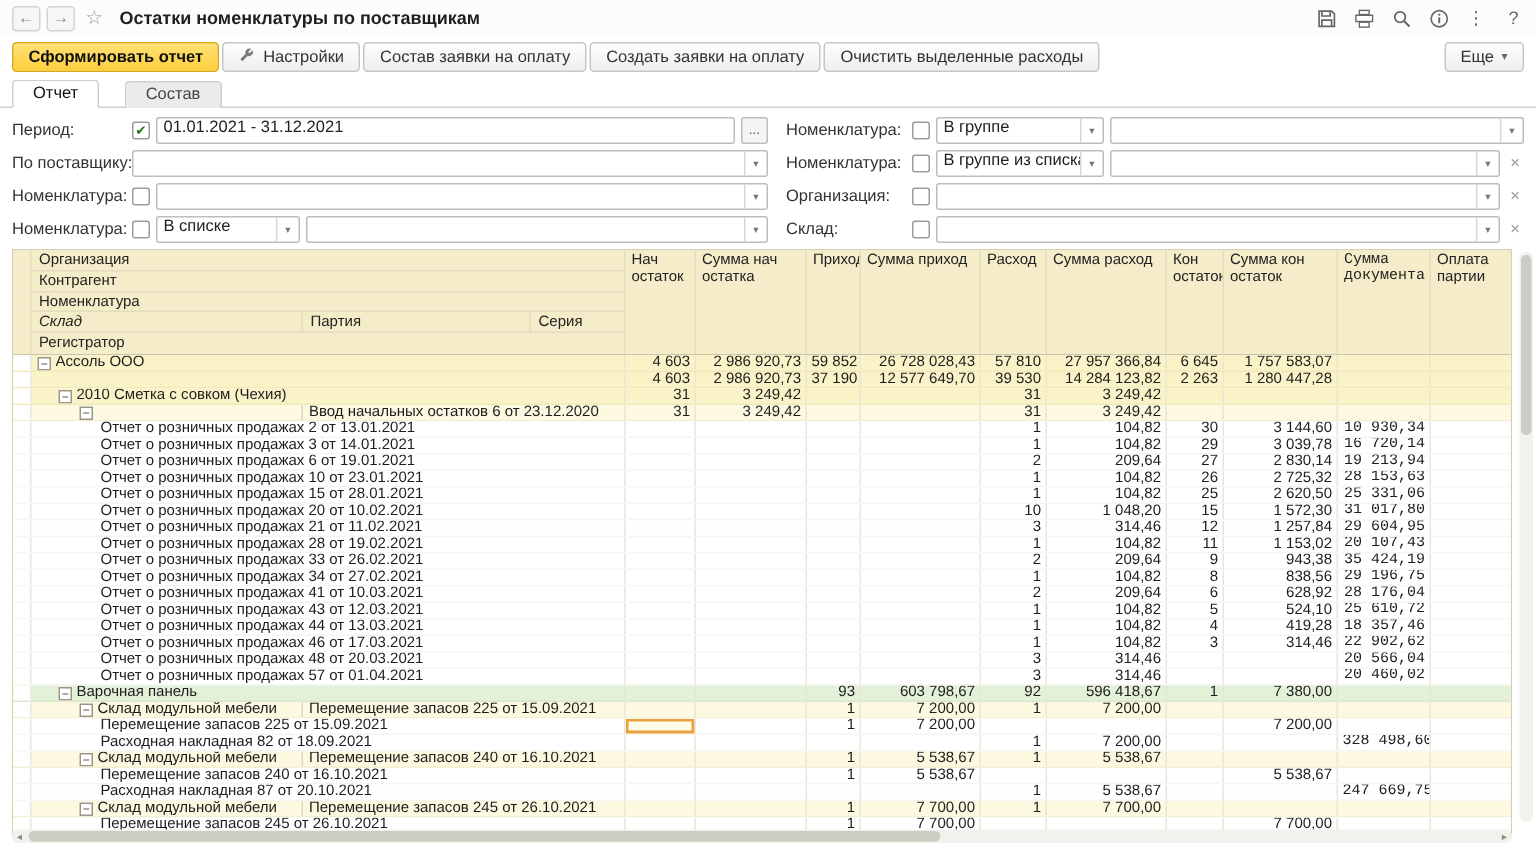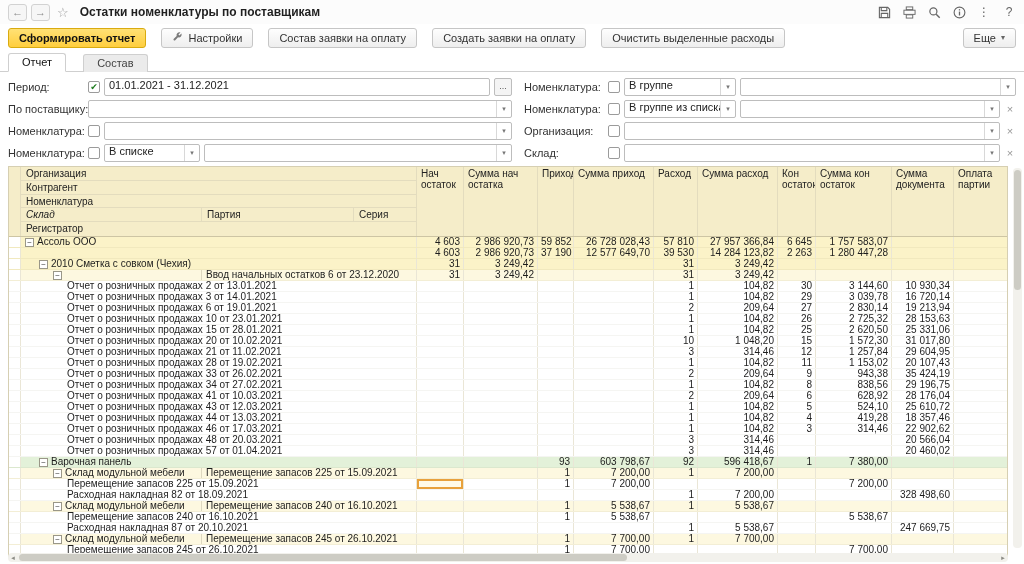--- a/index.html
+++ b/index.html
@@ -10,21 +10,21 @@
   
   .titlebar{height:24px;display:flex;align-items:center;gap:4px;padding:0 8px;background:#fcfcfc;}
   .navbtn{width:19px;height:17px;border:1px solid #d2d2d2;border-radius:3px;background:#f6f6f6;
     color:#8a8a8a;font-size:11px;line-height:15px;text-align:center;cursor:default;}
   .star{color:#a0a0a0;font-size:13px;margin:0 3px;}
   .wtitle{font-size:12px;font-weight:bold;color:#1f1f1f;margin-left:4px;flex:1;white-space:nowrap;overflow:hidden;}
   .topicons{display:flex;align-items:center;gap:11px;color:#666;}
   .topicons .tico{width:14px;height:14px;display:flex;align-items:center;justify-content:center;font-size:12px;color:#666;}
 
   
-  .toolbar{height:27px;display:flex;align-items:center;gap:15px;padding:0 8px;background:#fff;}
+  .toolbar{height:27px;display:flex;align-items:center;gap:2px;padding:0 8px;background:#fff;}
   .btn{height:20px;padding:0 10px;border:1px solid #c6c6c6;border-radius:3px;
     background:linear-gradient(#fefefe,#eeeeee);font-size:11px;color:#333;
     display:flex;align-items:center;gap:5px;white-space:nowrap;}
   .btn-primary{background:linear-gradient(#ffe175,#ffce3e);border-color:#d9ab10;font-weight:bold;color:#111;}
   .btn-more{margin-left:auto;}
   .caret{font-size:8px;color:#666;}
 
   
   .tabsrow{height:21px;display:flex;align-items:flex-end;padding:0 8px;border-bottom:1px solid #cfcfcf;background:#fff;}
   .tab{padding:2px 13px 3px;font-size:11px;border:1px solid #cfcfcf;border-bottom:none;
@@ -85,21 +85,21 @@
     padding:0 4px;white-space:nowrap;overflow:hidden;color:#1d1d1d;line-height:10px;}
   .tcell{border-left:1px solid #eae6d6;text-align:right;padding:0 3px;overflow:hidden;white-space:nowrap;color:#1d1d1d;}
   .c0{width:47px;flex:none;}
   .c1{width:74px;flex:none;}
   .c2{width:36px;flex:none;}
   .c3{width:80px;flex:none;}
   .c4{width:44px;flex:none;}
   .c5{width:80px;flex:none;}
   .c6{width:38px;flex:none;}
   .c7{width:76px;flex:none;}
-  .c8{width:62px;flex:none;}
+  .c8{width:62px;flex:none;font-family:Liberation Mono, monospace;}
   .c9{flex:1;min-width:0;}
   .sel{box-shadow:inset 0 0 0 2px #e8a13c;background:#fffbe9;}
 
   
   .vscroll{position:absolute;right:2px;top:2px;bottom:16px;width:9px;background:#f2f1ec;border-radius:4px;}
   .vthumb{position:absolute;top:2px;left:1px;width:7px;height:120px;background:#cdccc4;border-radius:4px;}
   .hscroll{position:absolute;left:8px;width:1000px;bottom:2px;height:9px;background:#f2f1ec;border-radius:4px;display:flex;align-items:center;}
   .harrow{width:10px;font-size:7px;color:#8b8b85;text-align:center;flex:none;}
   .htrack{flex:1;position:relative;height:100%;}
   .hthumb{position:absolute;left:1px;top:1px;height:7px;width:62%;background:#cdccc4;border-radius:4px;}

